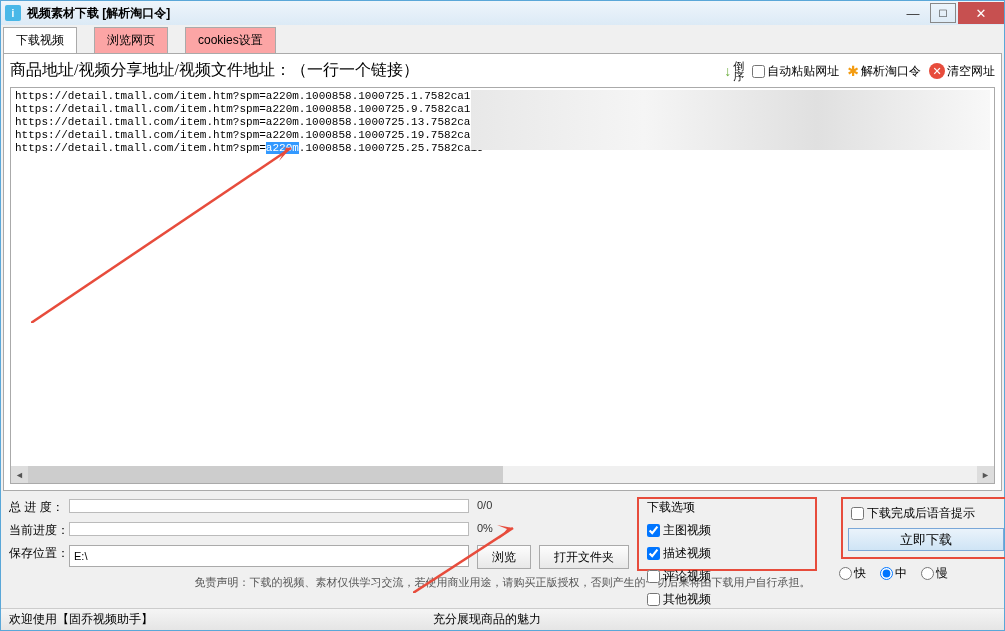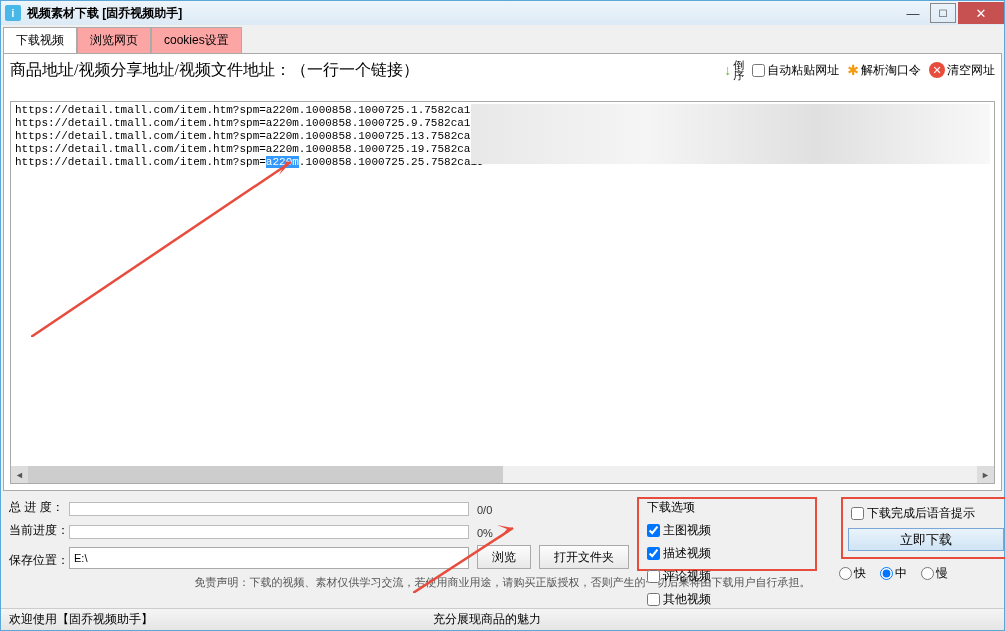--- a/index.html
+++ b/index.html
@@ -7,40 +7,40 @@
 .window { width: 1005px; height: 631px; border: 1px solid #5aa7d8; display: flex; flex-direction: column; background: #f0f0f0; }
 .titlebar { height: 24px; background: linear-gradient(#eef5fb, #dceaf6); display: flex; align-items: center; padding: 0 0 0 4px; }
 .app-icon { width: 16px; height: 16px; background: #49b8e8; border-radius: 2px; margin-right: 6px; display: flex; align-items: center; justify-content: center; color: #fff; font-size: 10px; font-weight: bold; }
 .title-text { font-weight: bold; font-size: 12px; color: #000; }
 .win-controls { margin-left: auto; display: flex; }
 .win-btn { width: 30px; height: 22px; display: flex; align-items: center; justify-content: center; font-size: 13px; cursor: pointer; }
 .win-btn.min { color: #333; }
 .win-btn.max { color: #333; border: 1px solid #888; width: 26px; height: 20px; margin: 1px 2px; font-size: 10px; }
 .win-btn.close { background: #c75050; color: #fff; width: 46px; }
 .tabs { display: flex; background: #f0f0f0; padding: 2px 2px 0 2px; }
-.tab { padding: 4px 12px; border: 1px solid #aaa; border-bottom: none; background: #fff; margin-right: 0; font-size: 12px; cursor: pointer; }
+.tab { padding: 4px 12px; border: 1px solid #aaa; border-bottom: none; background: #fff; margin-right: 17px; font-size: 12px; cursor: pointer; }
 .tab.inactive { background: #fca5a5; }
 .content { background: #fff; border: 1px solid #aaa; margin: 0 2px 2px 2px; flex: 1; display: flex; flex-direction: column; padding: 6px; }
-.top-row { display: flex; align-items: flex-start; margin-bottom: 20px; }
+.top-row { display: flex; align-items: flex-end; margin-bottom: 6px; }
 .prompt-label { font-size: 16px; font-family: "SimSun"; }
 .top-buttons { margin-left: auto; display: flex; align-items: center; gap: 8px; }
 .tb-item { display: flex; align-items: center; gap: 2px; cursor: pointer; }
 .tb-icon { font-size: 14px; }
 .reverse-icon { color: #6cae3e; font-weight: bold; }
 .flower-icon { color: #f39c12; }
 .url-box { flex: 1; border: 1px solid #aaa; background: #fff; position: relative; overflow: hidden; }
 .url-text { font-family: "Courier New", monospace; font-size: 11px; white-space: pre; padding: 2px 4px; line-height: 13px; }
 .url-text .hl { background: #3399ff; color: #fff; }
 .blur-block { position: absolute; background: linear-gradient(90deg, #e8e8e8, #f5f5f5, #e0e0e0, #f8f8f8); }
 .scroll-h { position: absolute; bottom: 0; left: 0; right: 0; height: 17px; background: #f0f0f0; display: flex; align-items: center; }
 .scroll-arrow { width: 17px; height: 17px; background: #ddd; display: flex; align-items: center; justify-content: center; font-size: 9px; color: #555; }
 .scroll-track { flex: 1; height: 17px; background: #f0f0f0; position: relative; }
 .scroll-thumb { position: absolute; left: 0; width: 50%; height: 100%; background: #cdcdcd; }
 .bottom-panel { padding: 6px 8px 0 8px; background: #f0f0f0; }
-.row { display: flex; align-items: flex-end; margin-bottom: 6px; }
+.row { display: flex; align-items: flex-start; margin-bottom: 6px; }
 .row-label { width: 60px; font-size: 12px; }
 .progress-bar { width: 400px; height: 14px; border: 1px solid #bbb; background: #fff; }
 .progress-info { margin-left: 8px; font-size: 11px; color: #333; }
 .save-input { width: 400px; height: 22px; border: 1px solid #aaa; padding: 0 4px; font-size: 11px; background: #fff; }
 .btn { height: 24px; padding: 0 14px; border: 1px solid #aaa; background: linear-gradient(#fdfdfd, #e8e8e8); cursor: pointer; font-size: 12px; margin-left: 8px; }
 .options-box { position: absolute; border: 2px solid #e74c3c; padding: 0 8px; }
 .opts-legend { font-size: 12px; margin-bottom: 6px; }
 .opts-grid { display: grid; grid-template-columns: 1fr; gap: 6px 14px; }
 .chk { display: flex; align-items: center; gap: 3px; }
 .chk input { width: 13px; height: 13px; }
@@ -52,21 +52,21 @@
 .statusbar { height: 22px; background: linear-gradient(#f5f5f5, #e5e5e5); border-top: 1px solid #ccc; display: flex; align-items: center; padding: 0 8px; font-size: 12px; gap: 280px; }
 .arrow-svg { position: absolute; pointer-events: none; }
 .bottom-area { position: relative; height: 115px; }
 </style>
 </head>
 <body>
 
 <div class="window">
   <div class="titlebar">
     <div class="app-icon">i</div>
-    <div class="title-text">视频素材下载 [固乔视频助手]</div>
+    <div class="title-text">视频素材下载 [解析淘口令]</div>
     <div class="win-controls">
       <div class="win-btn min">—</div>
       <div class="win-btn max">☐</div>
       <div class="win-btn close">✕</div>
     </div>
   </div>
 
   <div class="tabs">
     <div class="tab">下载视频</div>
     <div class="tab inactive">浏览网页</div>

